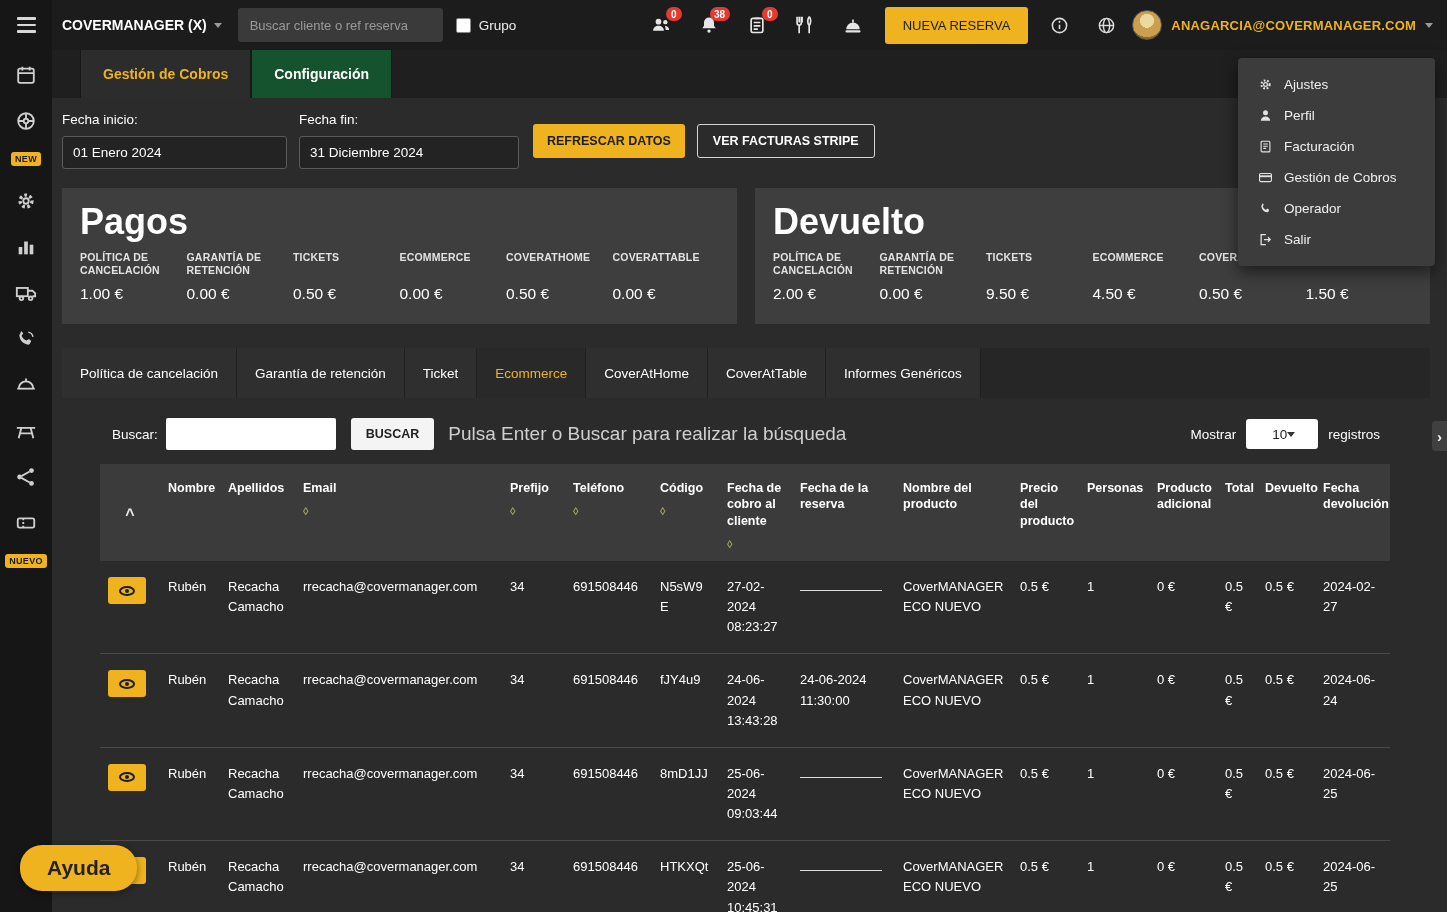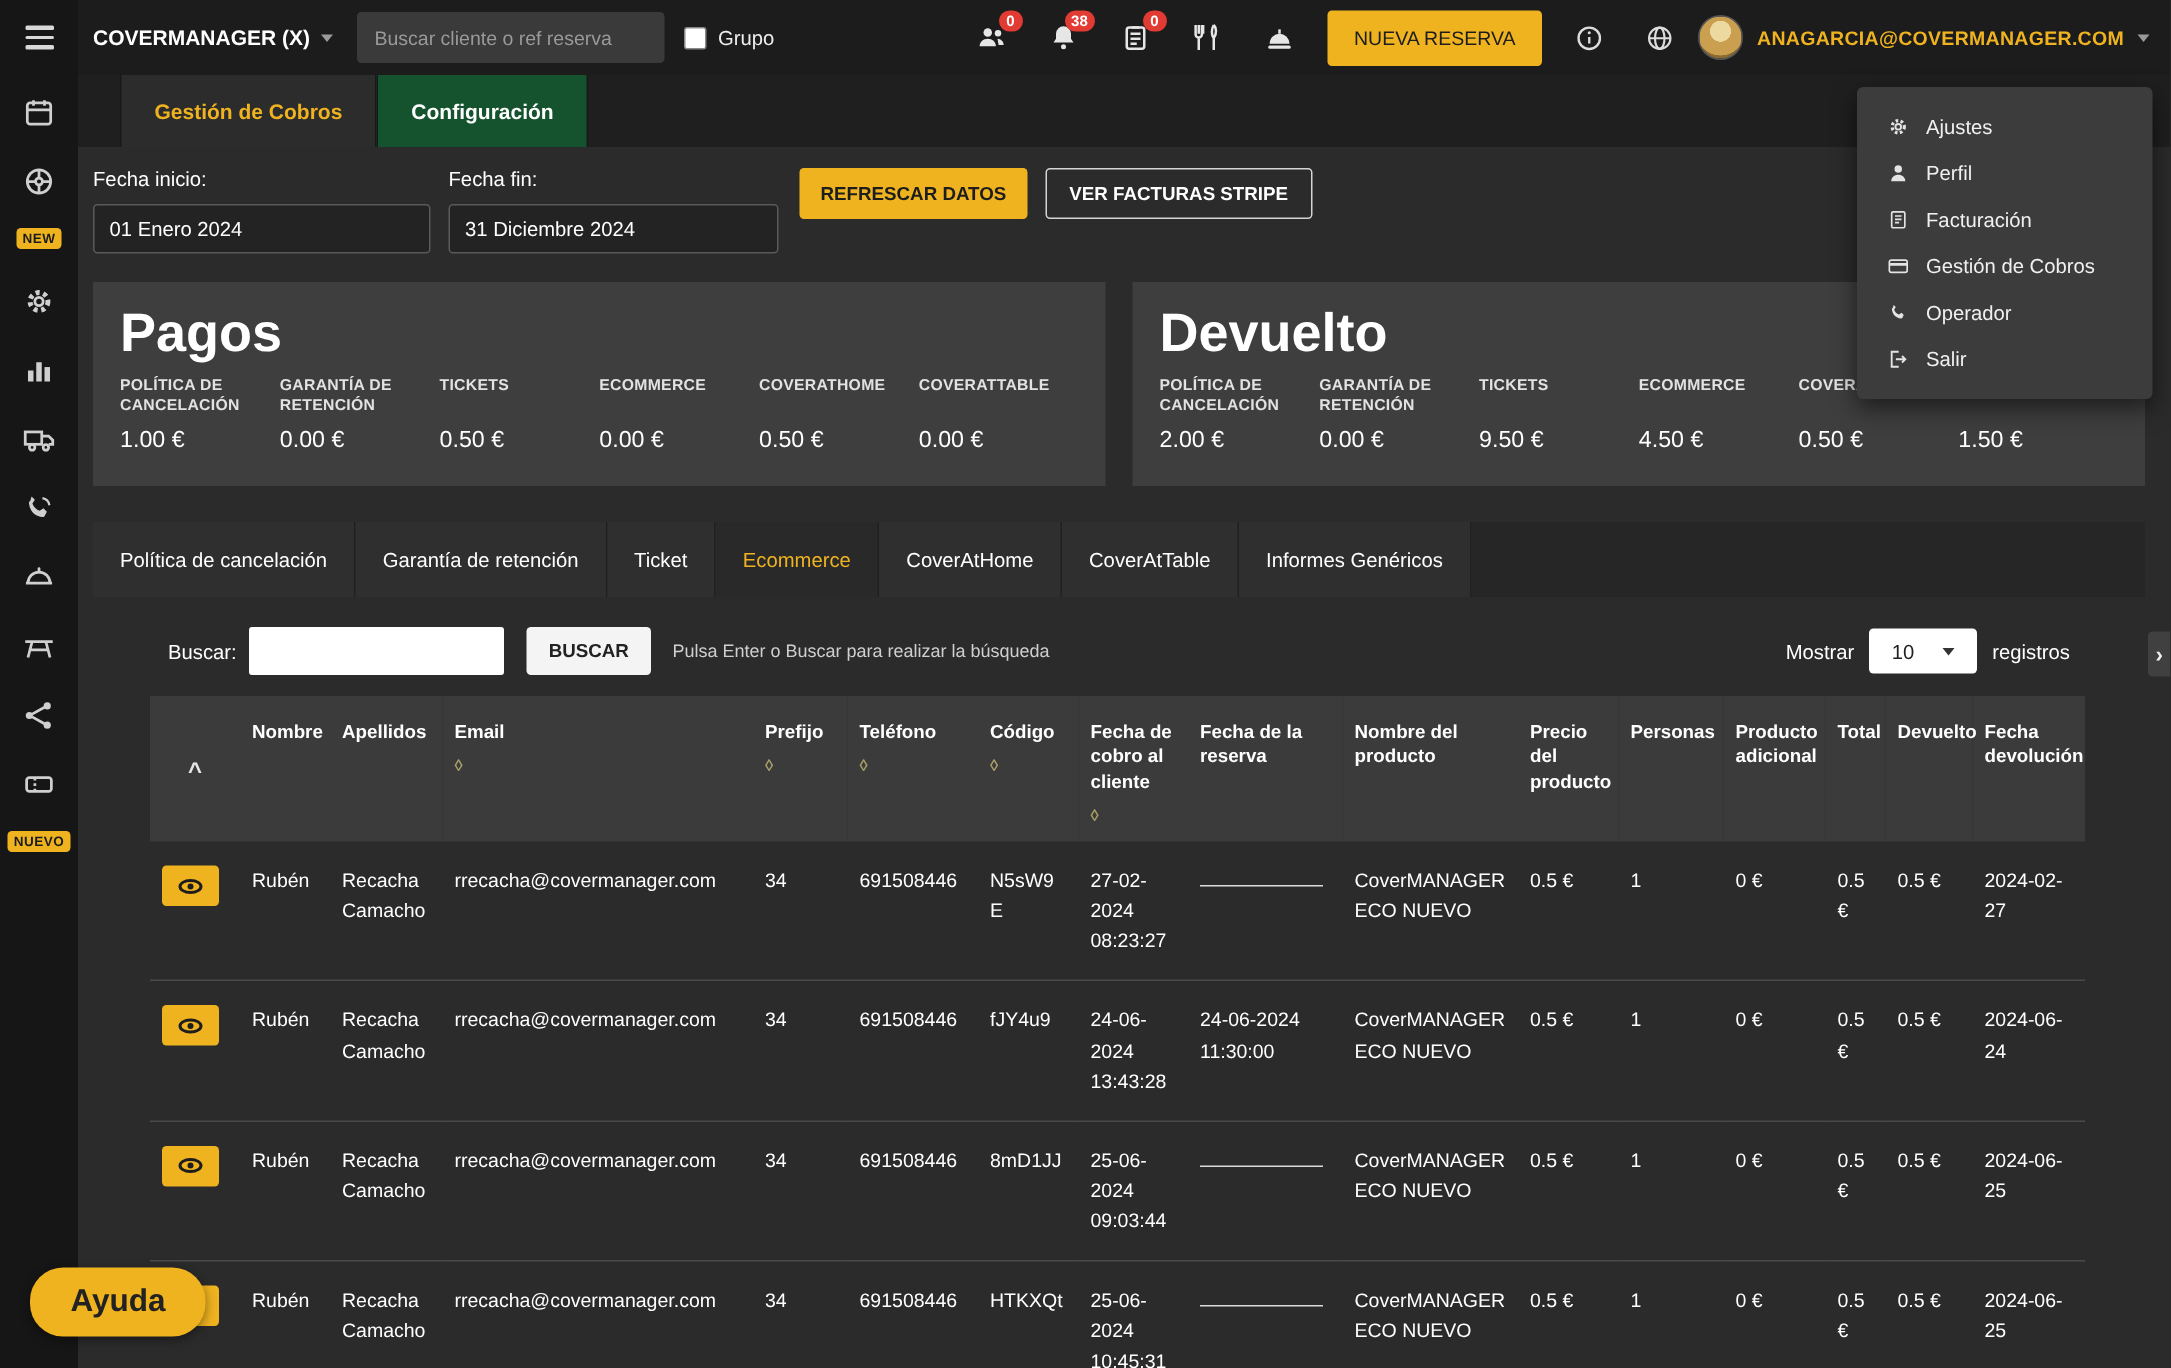--- a/index.html
+++ b/index.html
@@ -38,21 +38,21 @@
   .user-email { color:#efb320; font-size:13px; font-weight:bold; letter-spacing:.2px; white-space:nowrap; }
 
   
   .navtabs { position:absolute; left:52px; top:50px; right:0; height:48px; background:#1f1f1f; display:flex; padding-left:28px; z-index:5;}
   .navtab { padding:0 22px; display:flex; align-items:center; font-size:14px; font-weight:bold; color:#fff; background:#14532d; border-right:1px solid #181818; border-left:1px solid #181818; cursor:pointer; }
   .navtab.active { color:#efb320; background:#2c2c2c; }
 
   
   .content { position:absolute; left:52px; top:98px; right:0; bottom:0; background:#2b2b2b; padding:14px 17px 0 10px; overflow:hidden; }
 
-  .filters { display:flex; align-items:flex-start; gap:12px; }
+  .filters { display:flex; align-items:center; gap:12px; }
   .field { display:flex; flex-direction:column; gap:9px; }
   .field label { color:#fff; font-size:13.5px; }
   .text-input { width:225px; height:33px; background:#232323; border:1px solid #5a5a5a; border-radius:3px; color:#fff; font-size:13.5px; padding:0 10px; }
   .btn-refresh { background:#efb320; color:#1d1d1d; font-weight:bold; font-size:12.5px; padding:10px 14px; border:none; border-radius:3px; cursor:pointer; }
   .btn-outline { background:transparent; border:1px solid #d5d5d5; color:#fff; font-weight:bold; font-size:12.5px; padding:9px 15px; border-radius:3px; cursor:pointer; }
 
   .cards { display:flex; gap:18px; margin-top:19px; }
   .card { flex:1; background:#3e3e3e; height:136px; padding:12px 18px; overflow:hidden; }
   .card-title { color:#fff; font-size:36px; font-weight:bold; line-height:1.2; margin-bottom:8px; }
   .metrics { display:flex; }
@@ -62,23 +62,23 @@
 
   .section-tabs { display:flex; margin-top:24px; background:#232323; }
   .stab { padding:0 18px; height:50px; display:flex; align-items:center; color:#fff; font-size:13.5px; background:#2f2f2f; border-right:1px solid #202020; cursor:pointer; white-space:nowrap; }
   .stab.active { color:#efb320; background:#292929; }
   .stab-fill { flex:1; background:#262626; }
 
   .toolbar { display:flex; align-items:center; margin-top:20px; padding:0 50px; }
   .toolbar-label { color:#fff; font-size:13.5px; }
   .tbl-search { width:170px; height:32px; background:#fff; border:none; border-radius:2px; color:#222; font-size:13.5px; padding:0 9px; margin-left:8px; }
   .btn-buscar { background:#f4f4f4; color:#222; font-weight:bold; font-size:12.5px; padding:9px 15px; border:none; border-radius:3px; margin-left:15px; cursor:pointer; }
-  .hint { color:#cfcfcf; font-size:12px; margin-left:14px; }
+  .hint { color:#cfcfcf; font-size:19px; margin-left:14px; }
   .right-group { margin-left:auto; display:flex; align-items:center; gap:10px; }
-  .select-pill { width:72px; height:30px; background:#fff; border-radius:3px; display:flex; align-items:center; padding:0 15px; cursor:pointer; }
+  .select-pill { width:72px; height:30px; background:#fff; border-radius:3px; display:flex; align-items:center; padding:0 26px; cursor:pointer; }
   .select-pill .sel-val { color:#222; font-size:13.5px; flex:1; }
   .sel-caret { width:0; height:0; border-left:4px solid transparent; border-right:4px solid transparent; border-top:5px solid #333; }
 
   .table-wrap { margin-left:38px; margin-top:14px; }
   table.data-table { border-collapse:collapse; table-layout:fixed; width:1290px; }
   .data-table th { background:#3b3b3b; color:#fff; font-size:12.5px; font-weight:bold; text-align:left; vertical-align:top; padding:16px 8px 10px; line-height:1.3; }
   .data-table th.th-ctrl { vertical-align:middle; text-align:center; }
   .hdr-caret { color:#e6e6e6; font-size:16px; font-weight:bold; }
   .sort-icon { display:block; color:#a8a066; font-size:11px; margin-top:8px; cursor:pointer; }
   .data-table td { color:#fff; font-size:13px; padding:16px 8px; vertical-align:top; border-bottom:1px solid #4a4a4a; line-height:1.55; overflow-wrap:break-word; }

